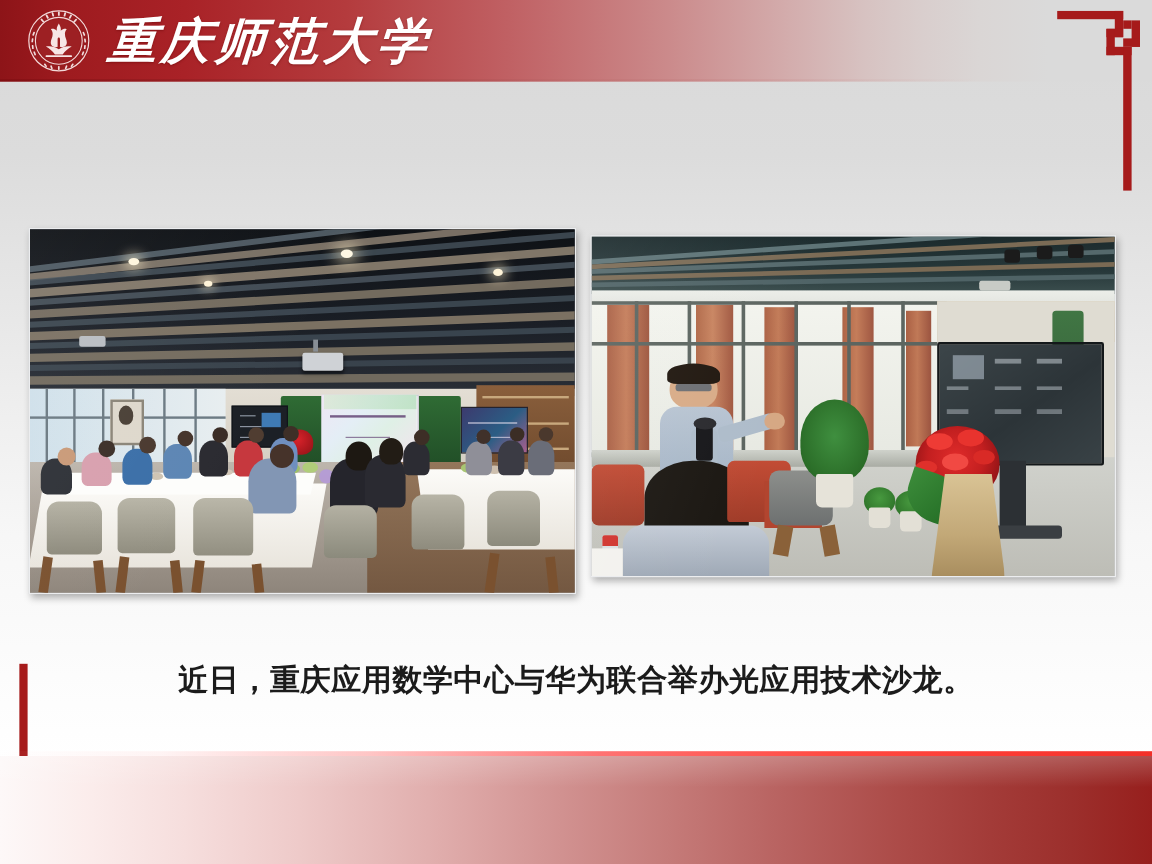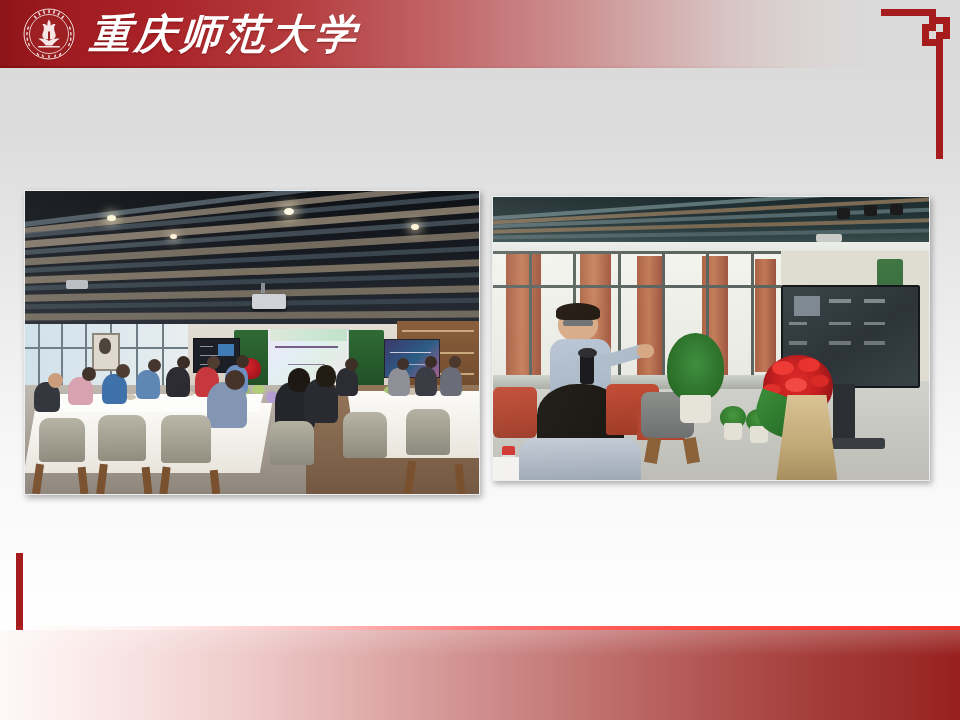--- a/index.html
+++ b/index.html
@@ -485,17 +485,18 @@
       <div style="left:65%;top:70%;width:14%;height:30%;background:linear-gradient(to bottom,#d9c395,#c2a877 60%,#a98e5f);clip-path:polygon(18% 0,82% 0,100% 100%,0 100%);"></div>
 
       <div style="left:2%;top:88%;width:3%;height:10%;background:#dcdfe2;border-radius:2px;"></div>
       <div style="left:2%;top:88%;width:3%;height:3%;background:#d0342e;border-radius:2px 2px 0 0;"></div>
       <div style="left:0%;top:92%;width:6%;height:8%;background:#f3f2ee;"></div>
 
       <div style="inset:0;background:linear-gradient(110deg,rgba(255,255,255,.08),rgba(255,255,255,0) 40%);"></div>
     </div>
   </div>
 
+  <div class="caption">近日，重庆应用数学中心与华为联合举办光应用技术沙龙。</div>
 
   <div class="bottom-hairline"></div>
   <div class="bottom-band"></div>
 
 </div>
 
 </body></html>

